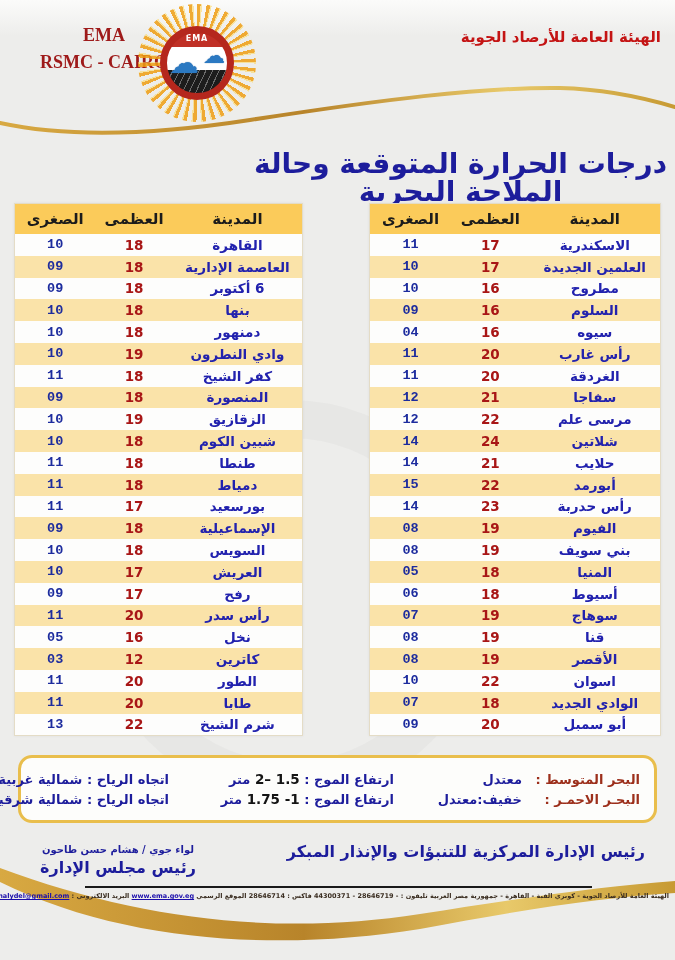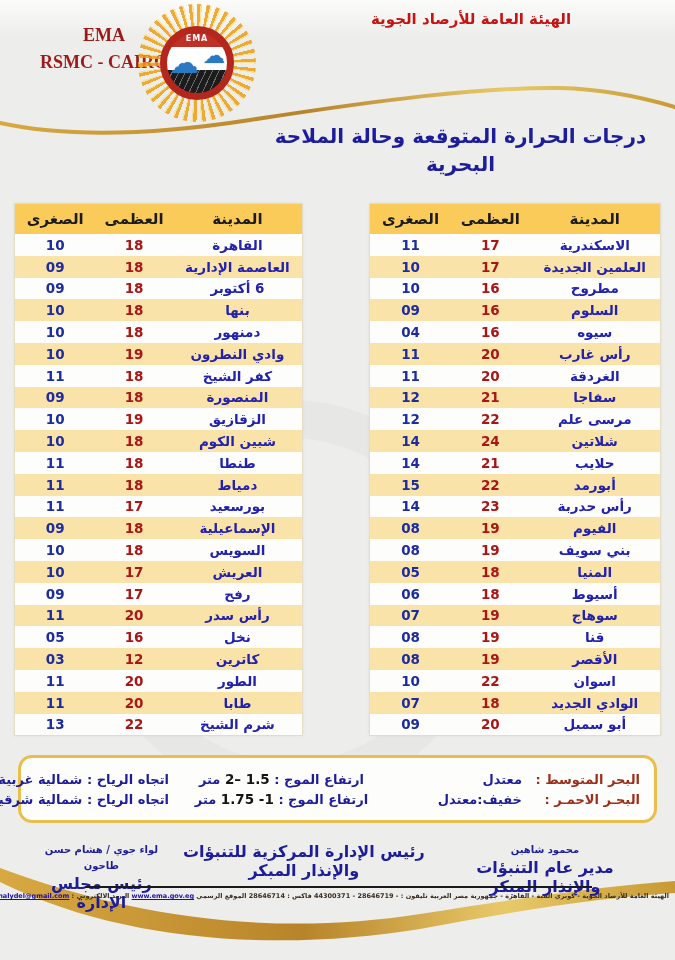--- a/index.html
+++ b/index.html
@@ -43,60 +43,60 @@
     background:repeating-linear-gradient(115deg, rgba(255,255,255,0) 0 5px, rgba(255,255,255,0.35) 5px 6px);
   }
   .emblem-ema{
     position:absolute; top:1px; left:0; right:0; text-align:center;
     font-size:8px; font-weight:bold; color:#fff; letter-spacing:1px; z-index:3;
   }
   .cloud{ position:absolute; color:#2B79C2; z-index:2; text-shadow:0 0 1px #175a9c; }
   .cloud.c1{ font-size:30px; left:2px; top:12px; }
   .cloud.c2{ font-size:22px; right:2px; top:10px; }
   .hdr-org{
-    position:absolute; right:14px; top:8px; width:290px; text-align:left; z-index:2;
+    position:absolute; right:14px; top:26px; width:290px; text-align:right; z-index:2;
     color:#C41414; font-weight:bold; font-size:15px; line-height:23px;
   }
 
   
   .title-block{
     position:absolute; left:250px; right:4px; top:122px; z-index:2;
     text-align:center; color:#1D1D9C; font-weight:bold;
   }
-  .title-block .t1{ font-size:20px; line-height:28px; }
+  .title-block .t1{ font-size:28px; line-height:28px;margin-top:28px; }
   .title-block .t2{ font-size:20px; line-height:30px; }
 
   
   .tables{ position:absolute; top:203px; left:0; right:0; z-index:2; display:flex; flex-direction:row-reverse; justify-content:space-between; padding:0 14px 0 14px; }
   .wtable{ width:292px; border:1px solid #e4dcc6; background:#FDFDFC; box-shadow:0 0 3px rgba(0,0,0,0.06); }
   .wtable.right{ width:289px; margin-right:24px; }
   .wtable.left{ margin-left:24px; }
   .thead{
     display:grid; grid-template-columns:45% 27% 28%; height:30px; align-items:center;
     background:#FBCB5A; font-size:15px; font-weight:bold; color:#1b1b1b; text-align:center;
   }
   .trow{
     display:grid; grid-template-columns:45% 27% 28%; height:21.8px; align-items:center;
     text-align:center; font-weight:bold; font-size:13.5px; background:#FDFDFC;
   }
   .tbody .trow:nth-of-type(even){ background:#FAE3A9; }
   .trow .city{ color:#2222AE; }
   .trow .max{ color:#A81616; }
-  .trow .min{ color:#1D2C9E; }
+  .trow .min{ color:#1D2C9E;font-family:Liberation Mono, monospace; }
 
   
   .sea-box{
     position:absolute; left:18px; right:18px; top:755px; height:68px; z-index:2;
     border:3px solid #E9BE4C; border-radius:14px; background:#FDFDFB;
     display:flex; flex-direction:column; justify-content:center; gap:4px; padding:4px 14px;
   }
   .sea-row{ display:grid; grid-template-columns:118px 128px 225px auto; align-items:center; font-weight:bold; font-size:13px; }
   .sea-name{ color:#9C2F1B; }
   .sea-state{ color:#1D1D9C; text-align:right; }
-  .sea-wave{ color:#1D1D9C; text-align:center; white-space:nowrap; }
+  .sea-wave{ color:#1D1D9C; text-align:right; white-space:nowrap; }
   .sea-wave .num{ color:#141414; font-size:13.5px; }
   .sea-wind{ color:#1D1D9C; text-align:center; white-space:nowrap; }
 
   
   .signatures{ position:absolute; left:0; right:0; top:842px; z-index:2; display:flex; flex-direction:row; justify-content:space-between; padding:0 30px 0 40px; }
   .sig{ text-align:center; color:#1D1D9C; font-weight:bold; }
   .sig .s-name{ font-size:10px; line-height:16px; }
   .sig .s-title{ font-size:16px; line-height:19px; }
 
   
@@ -475,24 +475,20 @@
         </span>
         <span class="sea-wind">
           <span>اتجاه الرياح :</span>
           <span>شمالية شرقية:شمالية غربية</span>
         </span>
       </div>
     </div>
 
   <div class="signatures">
 
-      <div class="sig">
-        <div class="s-name">محمود شاهين</div>
-        <div class="s-title">مدير عام التنبؤات والإنذار المبكر</div>
-      </div>
 
       <div class="sig">
         <div class="s-title">رئيس الإدارة المركزية للتنبؤات والإنذار المبكر</div>
       </div>
 
       <div class="sig">
         <div class="s-name">لواء جوي / هشام حسن طاحون</div>
         <div class="s-title">رئيس مجلس الإدارة</div>
       </div>
     </div>

